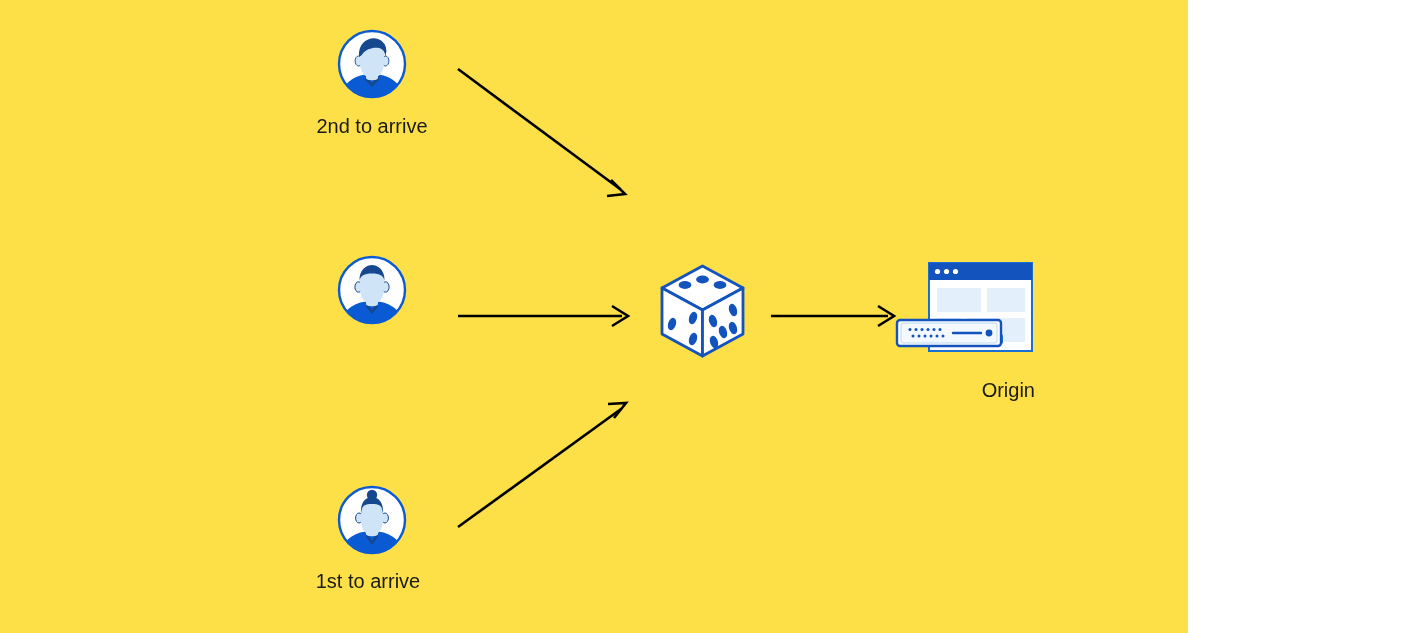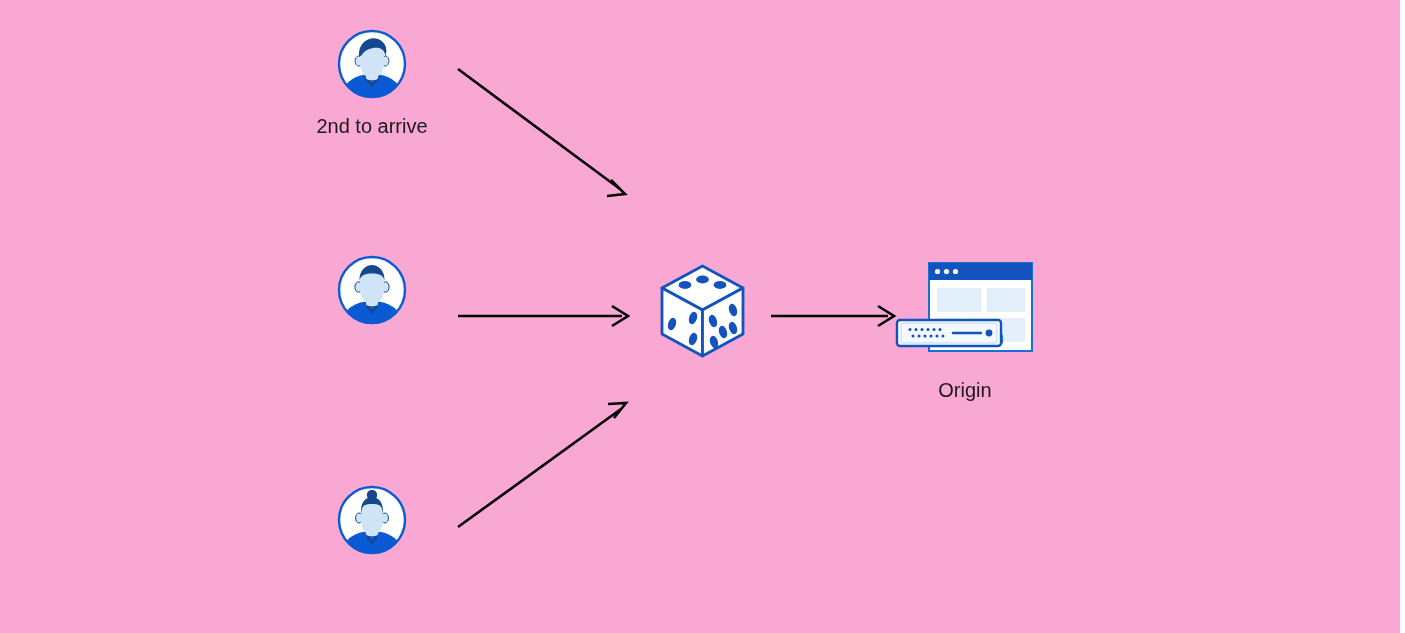--- a/index.html
+++ b/index.html
@@ -6,23 +6,23 @@
     margin: 0;
     padding: 0;
     background: #ffffff;
   }
   body {
     font-family: "Liberation Sans", sans-serif;
     color: #111111;
   }
   #canvas {
     position: relative;
-    width: 1400px;
+    width: 1188px;
     height: 633px;
-    background: #f9a8d4;
+    background: #fde047;
     overflow: hidden;
   }
   .node {
     position: absolute;
   }
   .node-icon {
     display: block;
   }
   .node-label {
     position: absolute;
@@ -45,21 +45,21 @@
   #actor-0 { left: 336px; top: 28px; }
   #actor-0-label { left: 276px; top: 114px; width: 192px; }
   #actor-1 { left: 336px; top: 254px; }
   #actor-1-label { left: 276px; top: 340px; width: 192px; }
   #actor-2 { left: 336px; top: 484px; }
   #actor-2-label { left: 272px; top: 569px; width: 192px; }
   
   #dice-node { left: 655px; top: 260px; }
   
   #origin-node { left: 893px; top: 258px; }
-  #origin-label { left: 895px; top: 378px; width: 140px; }
+  #origin-label { left: 895px; top: 378px; width: 140px; text-align: right; }
 </style>
 </head>
 <body>
 
 <div id="canvas">
 
   <svg class="arrow-layer" viewBox="0 0 1405 633" width="1405" height="633">
 
     <g>
       <line x1="458" y1="69" x2="620" y2="189" stroke="#000000" stroke-width="2.6" stroke-linecap="butt"></line>
@@ -145,20 +145,21 @@
         <path d="M30 40 L42 40 L42 50 C42 53 30 53 30 50 Z" fill="#cfe4f7"></path>
         <ellipse cx="23" cy="34" rx="3.4" ry="5" fill="#cfe4f7" stroke="#16488f" stroke-width="1"></ellipse>
         <ellipse cx="49" cy="34" rx="3.4" ry="5" fill="#cfe4f7" stroke="#16488f" stroke-width="1"></ellipse>
         <path d="M25 27 C25 17 47 17 47 27 L47 36 C47 46 42 51 36 51 C30 51 25 46 25 36 Z" fill="#cfe4f7"></path>
 
         <path d="M25 30 C24 17 31 13 36 13 C41 13 48 17 47 30 C46 22 44.5 20 36 20 C27.5 20 26 22 25 30 Z" fill="#16488f"></path>
         <circle cx="36" cy="11" r="5.2" fill="#16488f"></circle>
       </g>
     </svg>
   </div>
+  <div class="node-label" id="actor-2-label">1st to arrive</div>
 
   <div class="node" id="dice-node">
     <svg class="node-icon" width="95" height="105" viewBox="0 0 95 105">
       <g stroke="#1253bd" stroke-width="2.8" stroke-linejoin="round" fill="#ffffff">
 
         <polygon points="47.5,6 88,28 47.5,50 7,28"></polygon>
 
         <polygon points="7,28 47.5,50 47.5,96 7,74"></polygon>
 
         <polygon points="88,28 88,74 47.5,96 47.5,50"></polygon>

